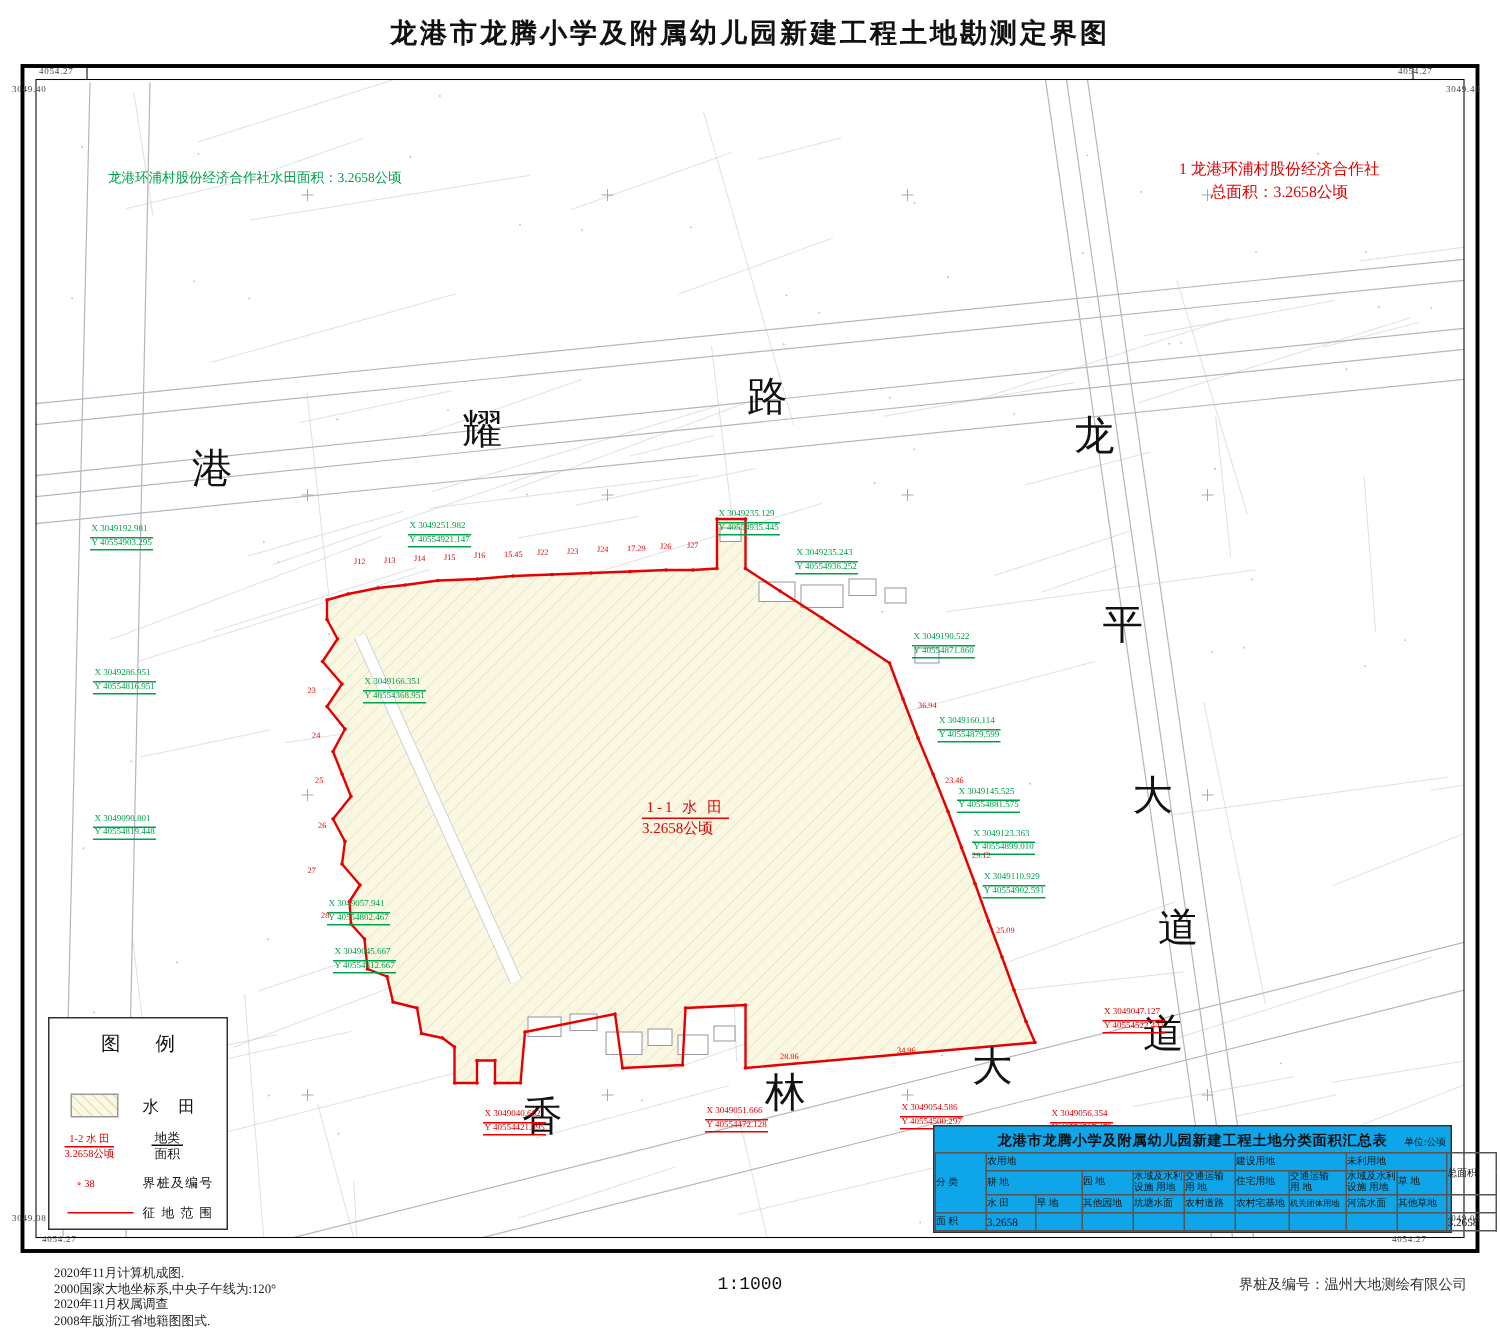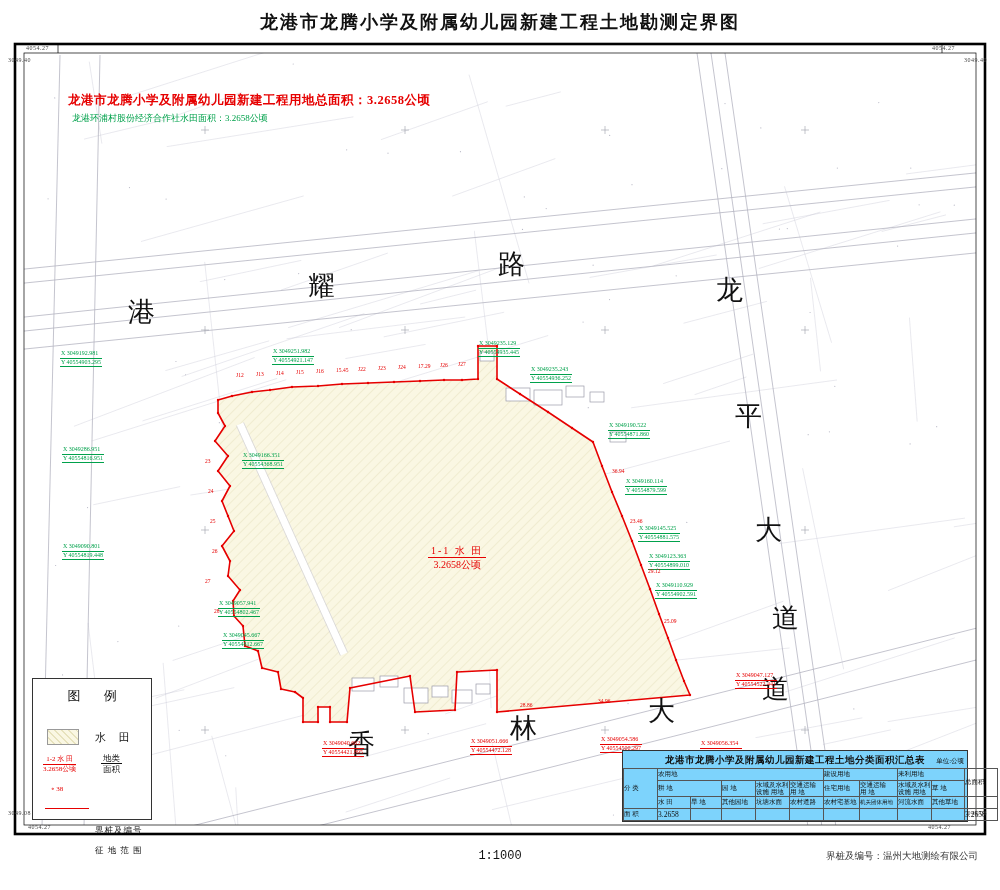--- a/index.html
+++ b/index.html
@@ -12,36 +12,36 @@
   .corner{font-size:6px;color:#444;letter-spacing:0.5px;}
   .ann-red{color:#e60000;}
   .ann-green{color:#00a14b;}
   #tl-ann1{left:68px;top:92px;font-size:12.5px;font-weight:bold;letter-spacing:0.5px;}
   #tl-ann2{left:72px;top:112px;font-size:9px;}
   #tr-ann{left:786px;top:106px;font-size:10.5px;text-align:center;line-height:15px;}
   .road-char{font-size:27px;color:#111;line-height:28px;}
   .coord-label{font-size:6px;line-height:7.5px;white-space:nowrap;}
   .coord-label div{border-bottom:0.5px solid currentColor;padding:0 1px;}
   .vtx{font-size:5.5px;color:#e60000;white-space:nowrap;line-height:6px;}
-  #parcel-label{left:428px;top:544px;color:#e60000;text-align:center;font-size:10px;line-height:13px;}
+  #parcel-label{left:428px;top:532px;color:#e60000;font-size:10px;line-height:13px;}
   #parcel-label .frac{border-bottom:0.8px solid #e60000;padding:0 3px;letter-spacing:2px;}
   
   #legend{left:32px;top:678px;width:118px;height:140px;background:#fff;border:1px solid #333;}
   #legend-title{width:100%;text-align:center;top:8px;left:0;font-size:13px;letter-spacing:10px;text-indent:10px;color:#111;}
   #legend-swatch{left:14px;top:50px;width:30px;height:14px;border:0.7px solid #999;
     background:repeating-linear-gradient(45deg,#faf7e3 0 4px,#e7e2bd 4px 5px);}
   .lg-label{font-size:11px;color:#111;letter-spacing:5px;}
-  .lg-small{font-size:8.5px;color:#111;letter-spacing:1px;margin-top:42px;}
+  .lg-small{font-size:8.5px;color:#111;letter-spacing:1px;}
   #lg-sample{left:10px;top:76px;font-size:7px;line-height:8.5px;color:#e60000;text-align:center;}
   #lg-frac{left:68px;top:74px;font-size:8.5px;color:#111;text-align:center;line-height:10px;}
   #lg-frac .top{border-bottom:0.7px solid #111;padding:0 2px;}
   #lg-marker{left:18px;top:106px;font-size:7px;color:#e60000;}
   #lg-line{left:12px;top:129px;width:44px;border-top:1.2px solid #e60000;}
   
-  #sum-table-box{left:622px;top:750px;width:344px;background:#7dd3fc;border:1px solid #333;}
+  #sum-table-box{left:622px;top:750px;width:344px;background:#0ea5e9;border:1px solid #333;}
   #sum-title-row{position:relative;height:17px;}
   #sum-title{position:absolute;left:0;top:3px;width:100%;text-align:center;font-size:9.5px;
     font-weight:bold;letter-spacing:0.5px;color:#111;}
   #sum-unit{position:absolute;right:3px;top:6px;font-size:6.5px;color:#111;}
   table#sum{border-collapse:collapse;table-layout:fixed;width:344px;font-size:6.5px;color:#111;}
   table#sum td{border:0.6px solid #555;text-align:left;padding:1px 0;overflow:hidden;}
   .pre{white-space:pre-line;line-height:6.5px;}
   .val{font-size:7.5px;}
   
   #notes{left:36px;top:843px;font-size:8.5px;line-height:10.5px;color:#222;}
@@ -362,22 +362,25 @@
 
   <div class="abs corner" style="left:26px;top:45px">4054.27</div>
   <div class="abs corner" style="left:8px;top:57px">3049.40</div>
   <div class="abs corner" style="left:932px;top:45px">4054.27</div>
   <div class="abs corner" style="left:964px;top:57px">3049.40</div>
   <div class="abs corner" style="left:8px;top:810px">3049.08</div>
   <div class="abs corner" style="left:28px;top:824px">4054.27</div>
   <div class="abs corner" style="left:964px;top:810px">3049.08</div>
   <div class="abs corner" style="left:928px;top:824px">4054.27</div>
 
-  <div class="abs ann-red" id="tl-ann1">龙港市龙腾小学及附属幼儿园新建工程用地总面积：3.2658公顷</div>
   <div class="abs ann-green" id="tl-ann2">龙港环浦村股份经济合作社水田面积：3.2658公顷</div>
+  <div class="abs ann-red" id="tr-ann">
+    <div>1 龙港环浦村股份经济合作社</div>
+    <div>总面积：3.2658公顷</div>
+  </div>
 
   <div class="abs" id="parcel-label">
     <div class="frac">1-1 水  田</div>
     <div>3.2658公顷</div>
   </div>
 
   <div id="road-labels">
       <div class="abs road-char" style="left: 128px; top: 298px;">港</div>
       <div class="abs road-char" style="left: 308px; top: 272px;">耀</div>
       <div class="abs road-char" style="left: 498px; top: 250px;">路</div>
@@ -576,16 +579,22 @@
         <td></td>
         <td></td>
         <td></td>
         <td></td>
         <td class="val">3.2658</td>
       </tr>
     </tbody>
       </table>
   </div>
 
+  <div class="abs" id="notes">
+    <div>2020年11月计算机成图.</div>
+    <div>2000国家大地坐标系,中央子午线为:120°</div>
+    <div>2020年11月权属调查</div>
+    <div>2008年版浙江省地籍图图式.</div>
+  </div>
   <div class="abs" id="scale">1:1000</div>
   <div class="abs" id="publisher">界桩及编号：温州大地测绘有限公司</div>
 
 </div>
 
 </body></html>

